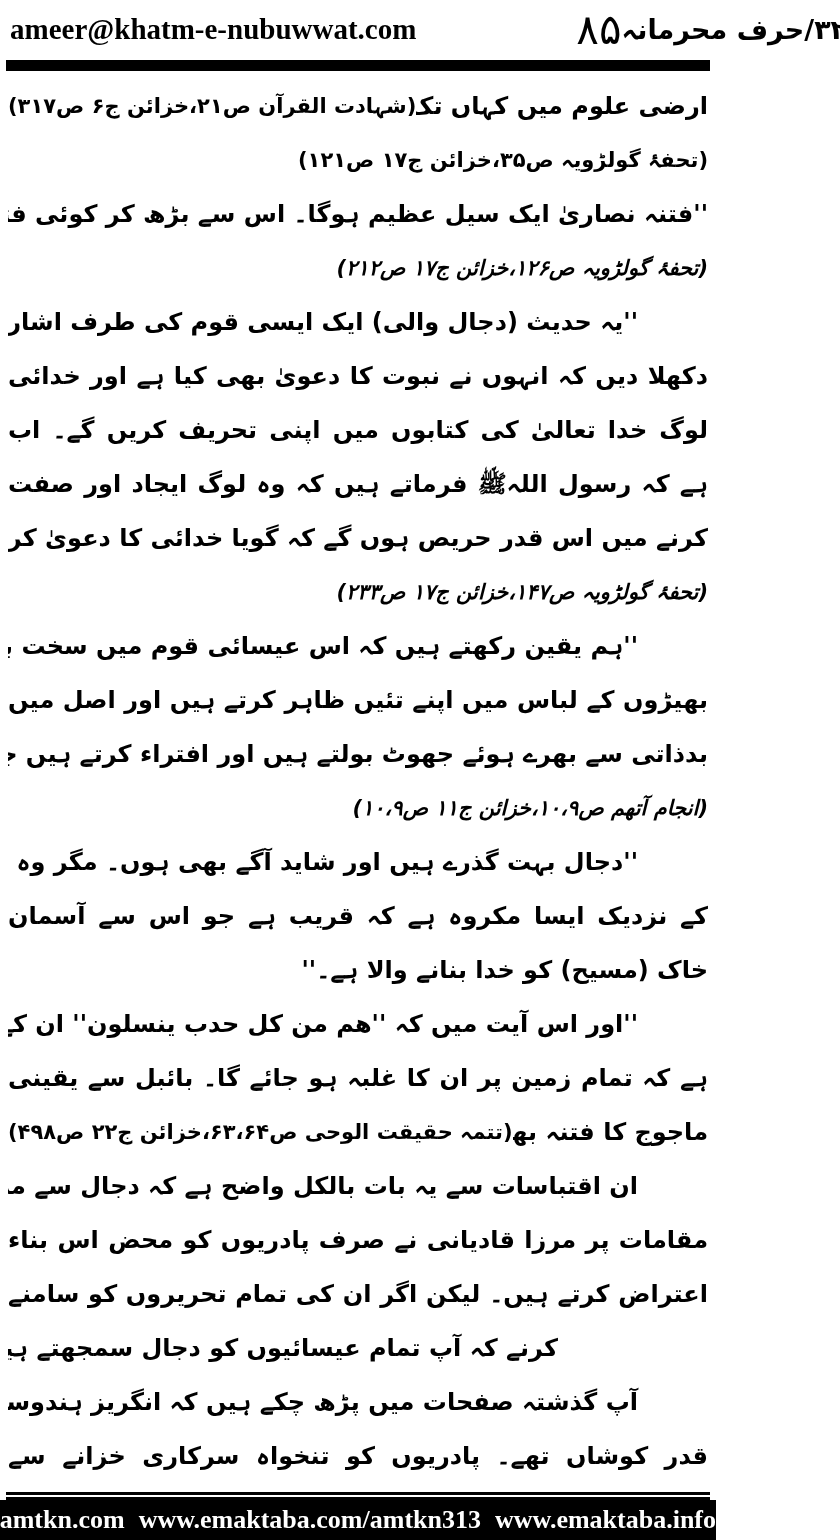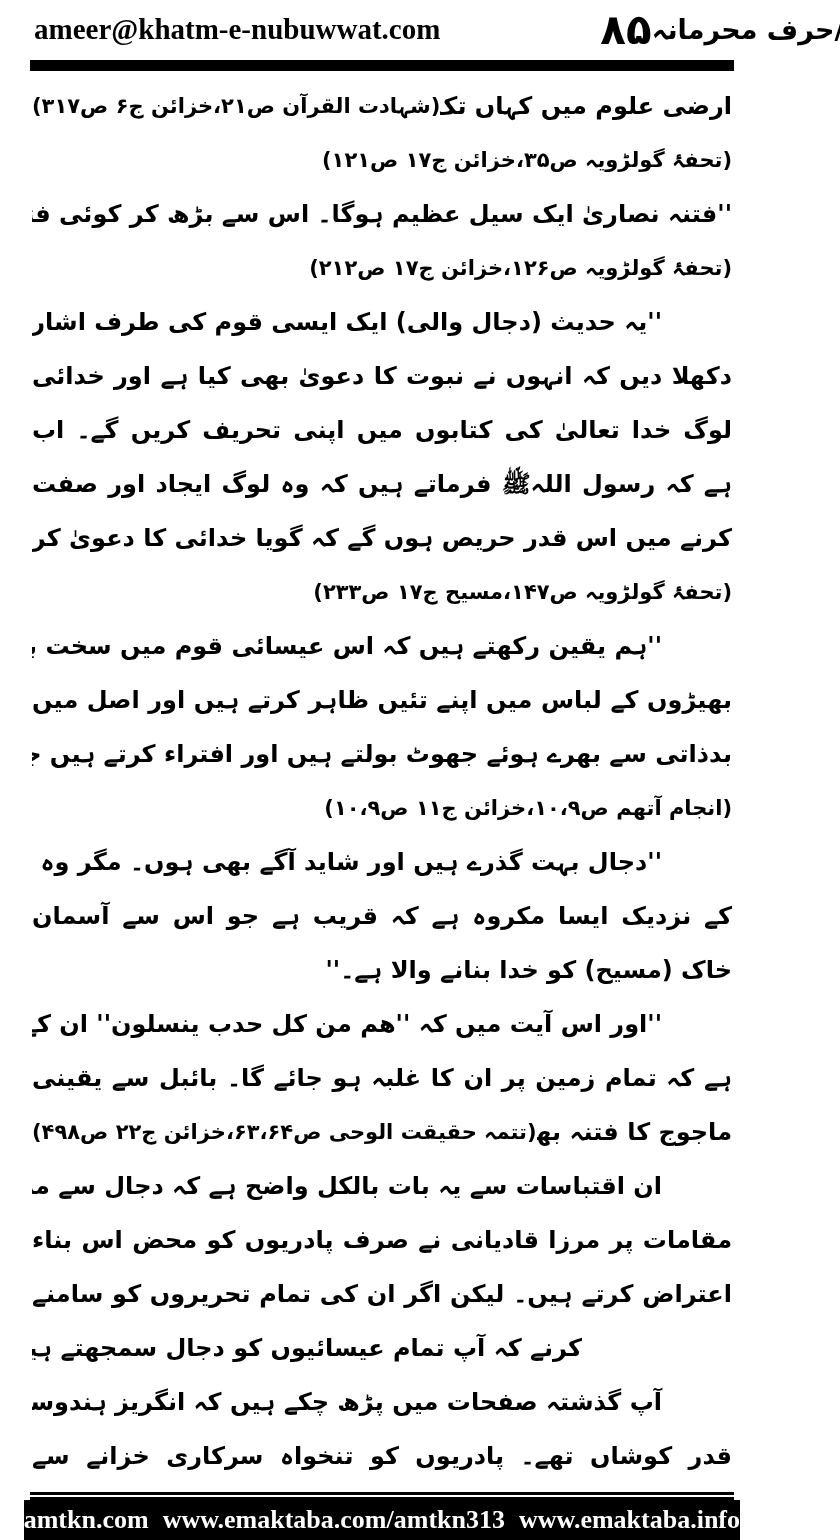--- a/index.html
+++ b/index.html
@@ -4,40 +4,40 @@
 <style>
   html,body{margin:0;padding:0;}
   body{
     width:840px;height:1540px;
     background:#ffffff;
     font-family:"DejaVu Sans",sans-serif;
     color:#000;
     position:relative;
     overflow:hidden;
   }
-  .page{width:716px;height:1540px;display:flex;flex-direction:column;padding-left:24px;}
+  .page{width:716px;height:1540px;display:flex;flex-direction:column;}
 
   
   .header{
     height:58px;
     display:flex;align-items:center;
     padding:0 10px;
     box-sizing:border-box;
   }
   .header-email{
     direction:ltr;
     font-family:"Liberation Serif","DejaVu Serif",serif;
     font-weight:bold;font-size:29px;
     white-space:nowrap;
     flex:0 0 auto;
   }
   .header-pageno{
     flex:1 1 auto;
     text-align:left;
-    font-weight:bold;font-size:42px;
+    font-weight:normal;font-size:42px;
     direction:rtl;
     padding-left:160px;
   }
   .header-title{
     flex:0 0 auto;
     direction:rtl;
     font-weight:bold;font-size:27px;
     white-space:nowrap;
   }
   .top-rule{
@@ -70,21 +70,21 @@
     white-space:normal;
     line-height:54px;height:54px;
   }
   .line .cite{
     flex:0 0 auto;
     order:2;               
     font-size:21px;
     white-space:nowrap;
     text-align:left;
   }
-  .line.cite-only{justify-content:center;}
+  .line.cite-only{justify-content:center;font-style:italic;}
   .line.cite-only .cite{margin-left:auto;}
 
   
   .footer-rules{margin:0 6px;}
   .footer-rules .r1{height:3px;background:#000;}
   .footer-rules .r2{height:2px;background:#fff;}
   .footer-rules .r3{height:3px;background:#000;}
   .footer-bar{
     height:40px;
     background:#000;
@@ -133,21 +133,21 @@
       <div class="line justify">
         <span class="txt">لوگ خدا تعالیٰ کی کتابوں میں اپنی تحریف کریں گے۔ اب خدائی دعویٰ کی بھی تشریح سنئے اور وہ یوں</span>
       </div>
       <div class="line justify">
         <span class="txt">ہے کہ رسول اللہﷺ فرماتے ہیں کہ وہ لوگ ایجاد اور صفت اور خدائی کے کاموں کی کند معلوم</span>
       </div>
       <div class="line">
         <span class="txt">کرنے میں اس قدر حریص ہوں گے کہ گویا خدائی کا دعویٰ کر رہے ہوں۔''</span>
       </div>
       <div class="line cite-only">
-        <span class="cite">(تحفۂ گولڑویہ ص۱۴۷،مسیح ج۱۷ ص۲۳۳)</span>
+        <span class="cite">(تحفۂ گولڑویہ ص۱۴۷،خزائن ج۱۷ ص۲۳۳)</span>
       </div>
       <div class="line">
         <span class="txt" style="padding-right: 70px;">''ہم یقین رکھتے ہیں کہ اس عیسائی قوم میں سخت بدذات اور شریر پیدا ہوتے ہیں اور</span>
       </div>
       <div class="line justify">
         <span class="txt">بھیڑوں کے لباس میں اپنے تئیں ظاہر کرتے ہیں اور اصل میں شریر بھیڑیے ہوتے ہیں اور ایسی</span>
       </div>
       <div class="line">
         <span class="txt">بدذاتی سے بھرے ہوئے جھوٹ بولتے ہیں اور افتراء کرتے ہیں جن کی کچھ اصلیت نہیں ہوتی۔''</span>
       </div>

